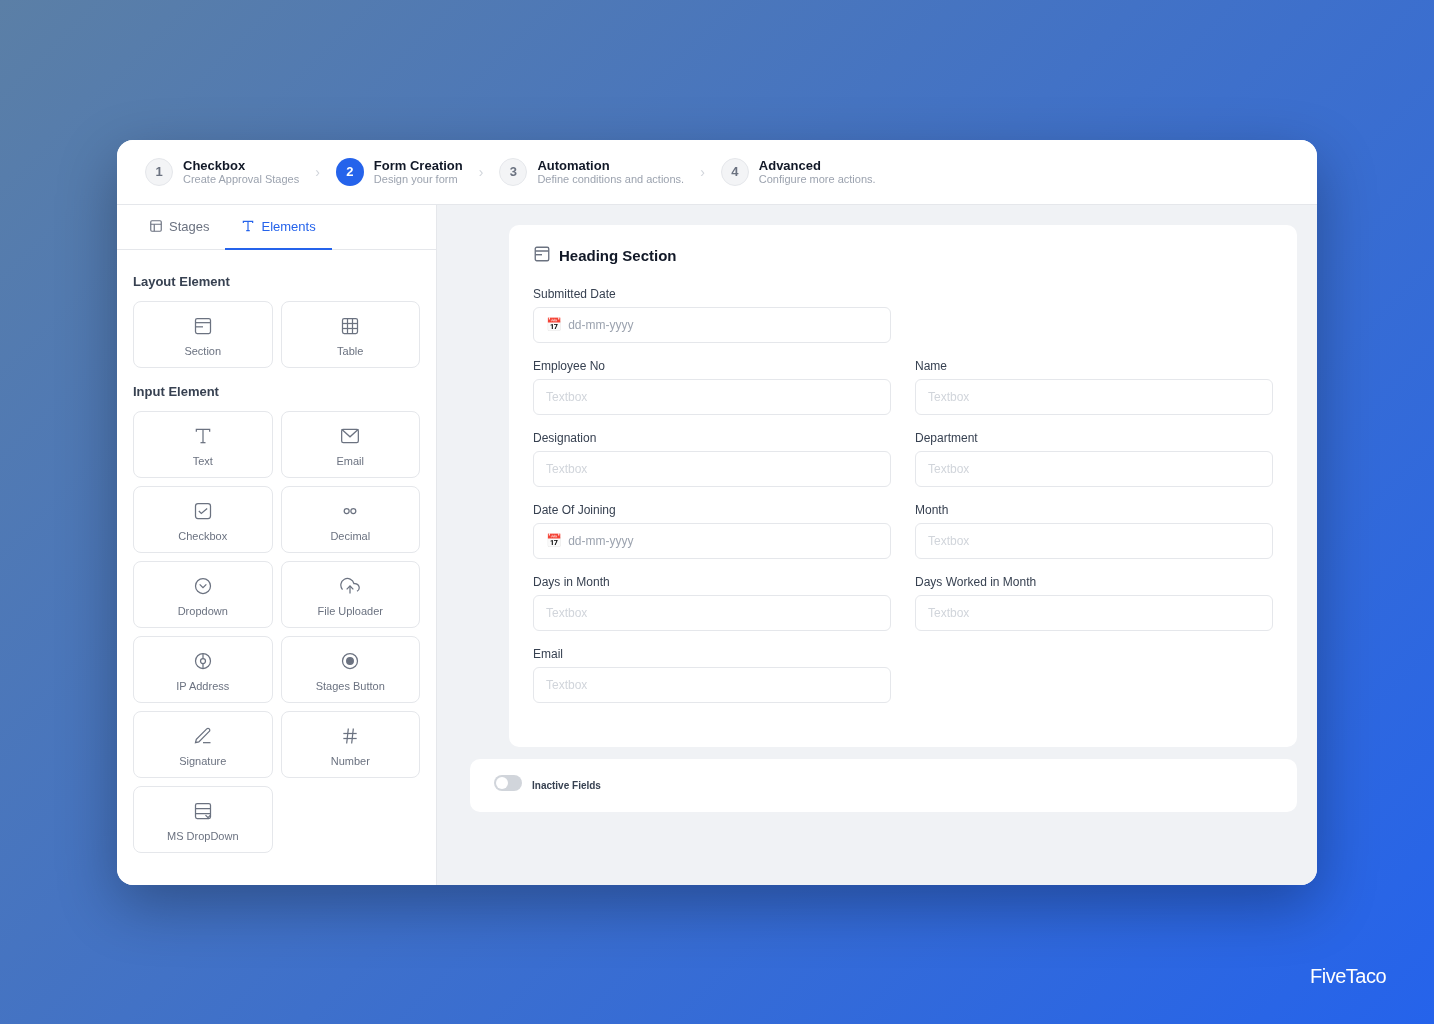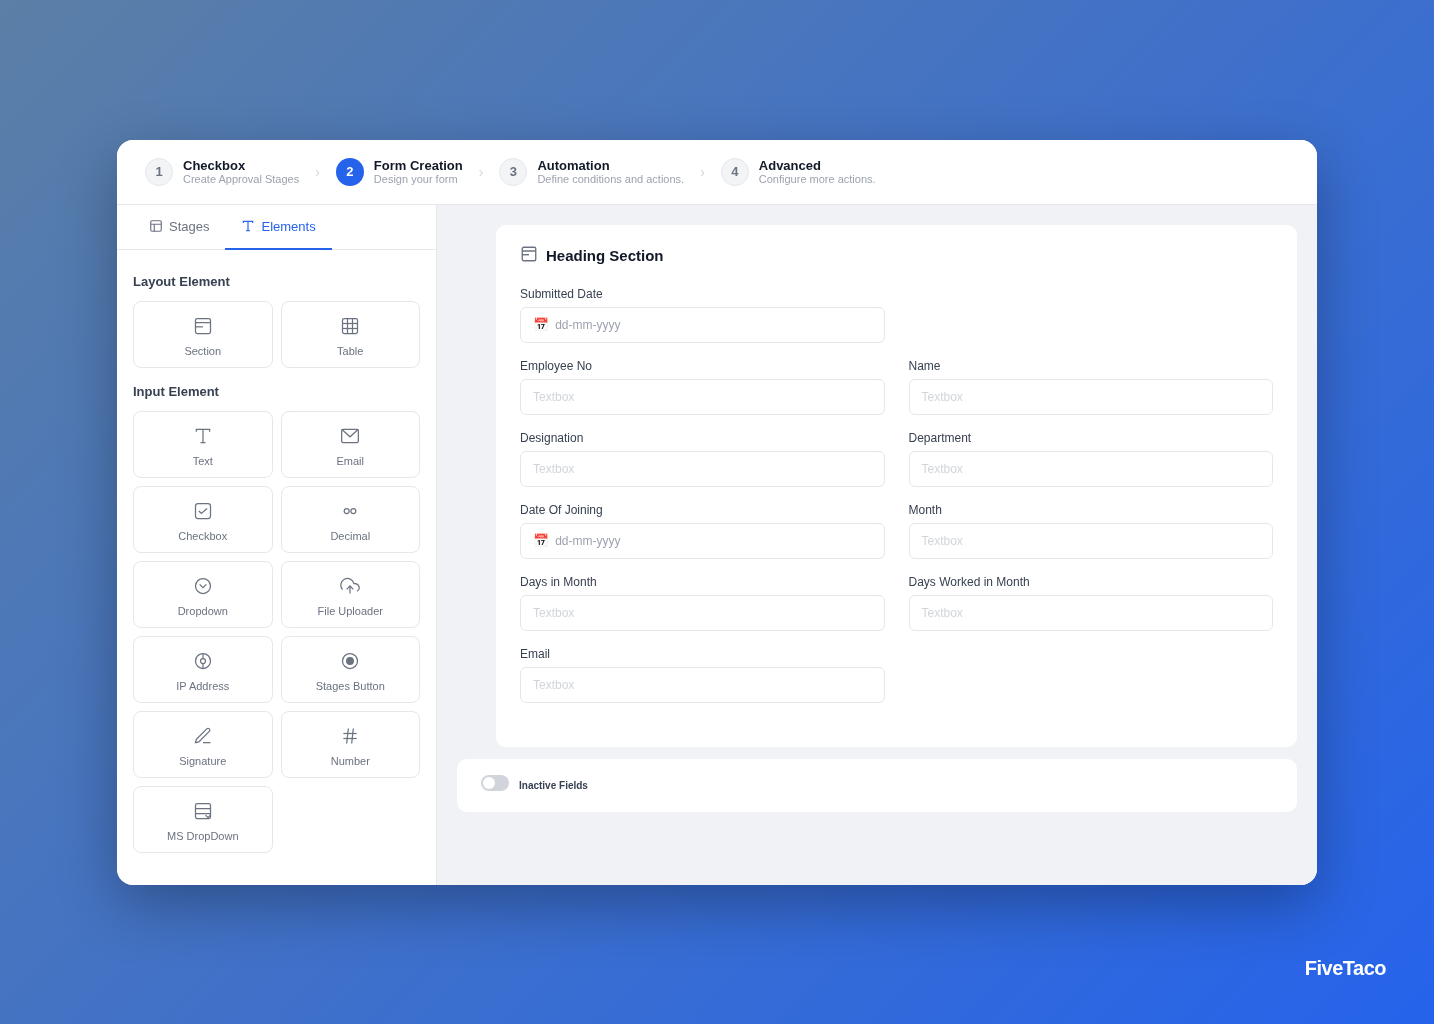--- a/index.html
+++ b/index.html
@@ -58,20 +58,21 @@
     .step-arrow {
       color: #d1d5db;
       font-size: 14px;
       margin: 0 16px;
     }
     
     .main-layout {
       display: flex;
       height: calc(100% - 65px);
       min-height: 630px;
+      gap: 13px;
     }
     
     .sidebar {
       width: 320px;
       background: #fff;
       border-right: 1px solid #e5e7eb;
       flex-shrink: 0;
       padding: 0;
     }
     .sidebar-tabs {
@@ -210,24 +211,24 @@
     }
     .toggle-icon { color: #9ca3af; font-size: 18px; }
     .inactive-label {
       font-size: 10px;
       font-weight: 600;
       color: #374151;
     }
     
     .branding {
       position: fixed;
-      bottom: 44px;
+      bottom: 36px;
       right: 48px;
       font-size: 20px;
-      font-weight: 700;
+      font-weight: 400;
       color: #fff;
       letter-spacing: -0.5px;
     }
     .branding span { color: #fff; }
   </style>
 </head>
 <body>
 
 <div class="app-container">
 

